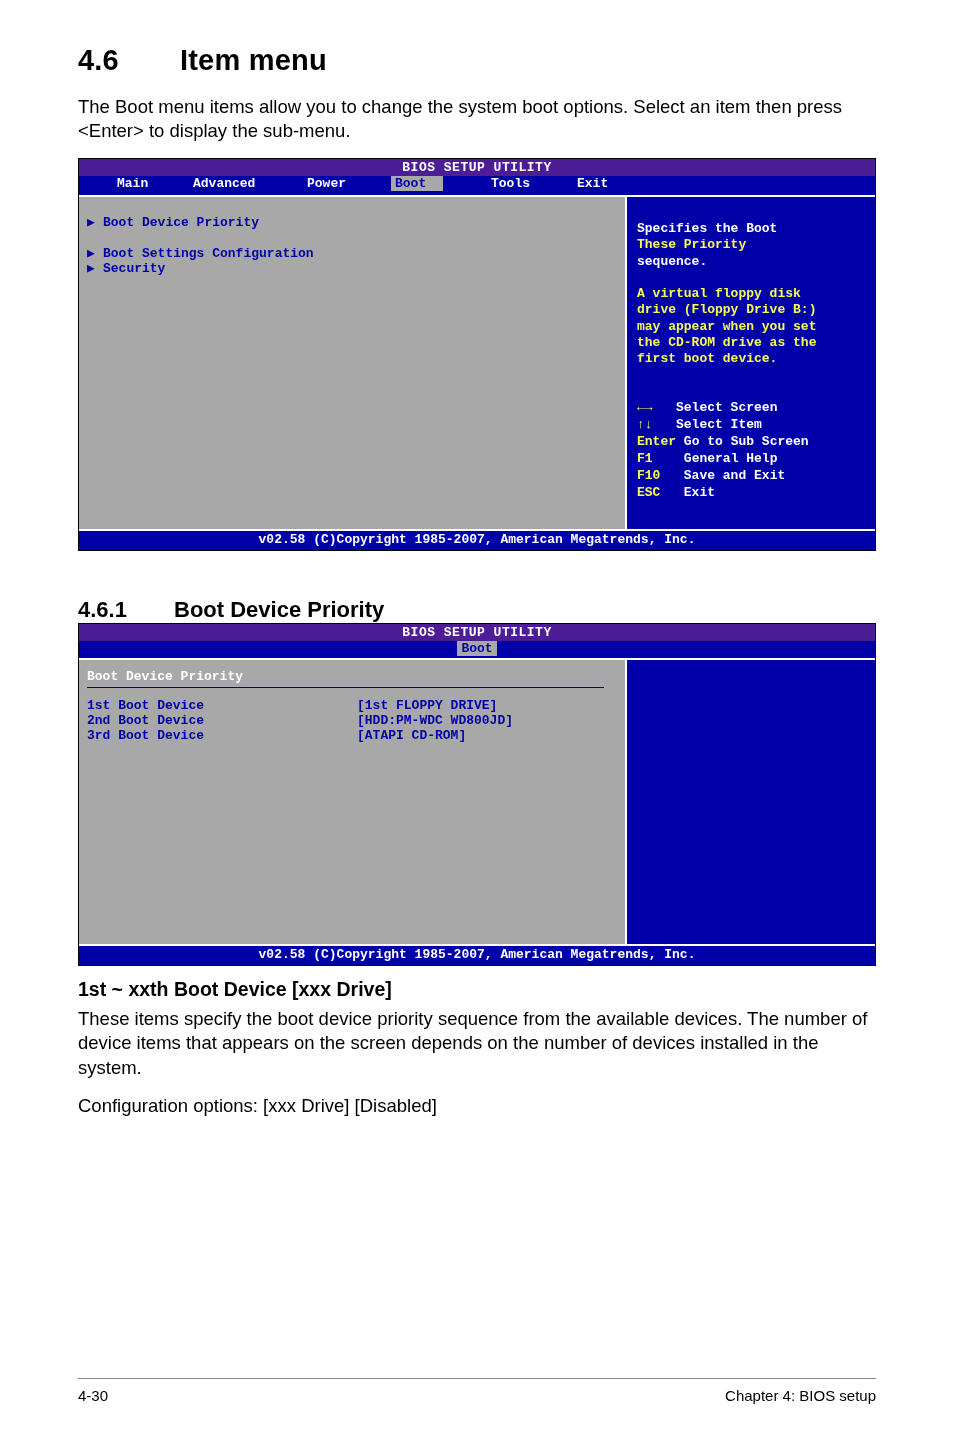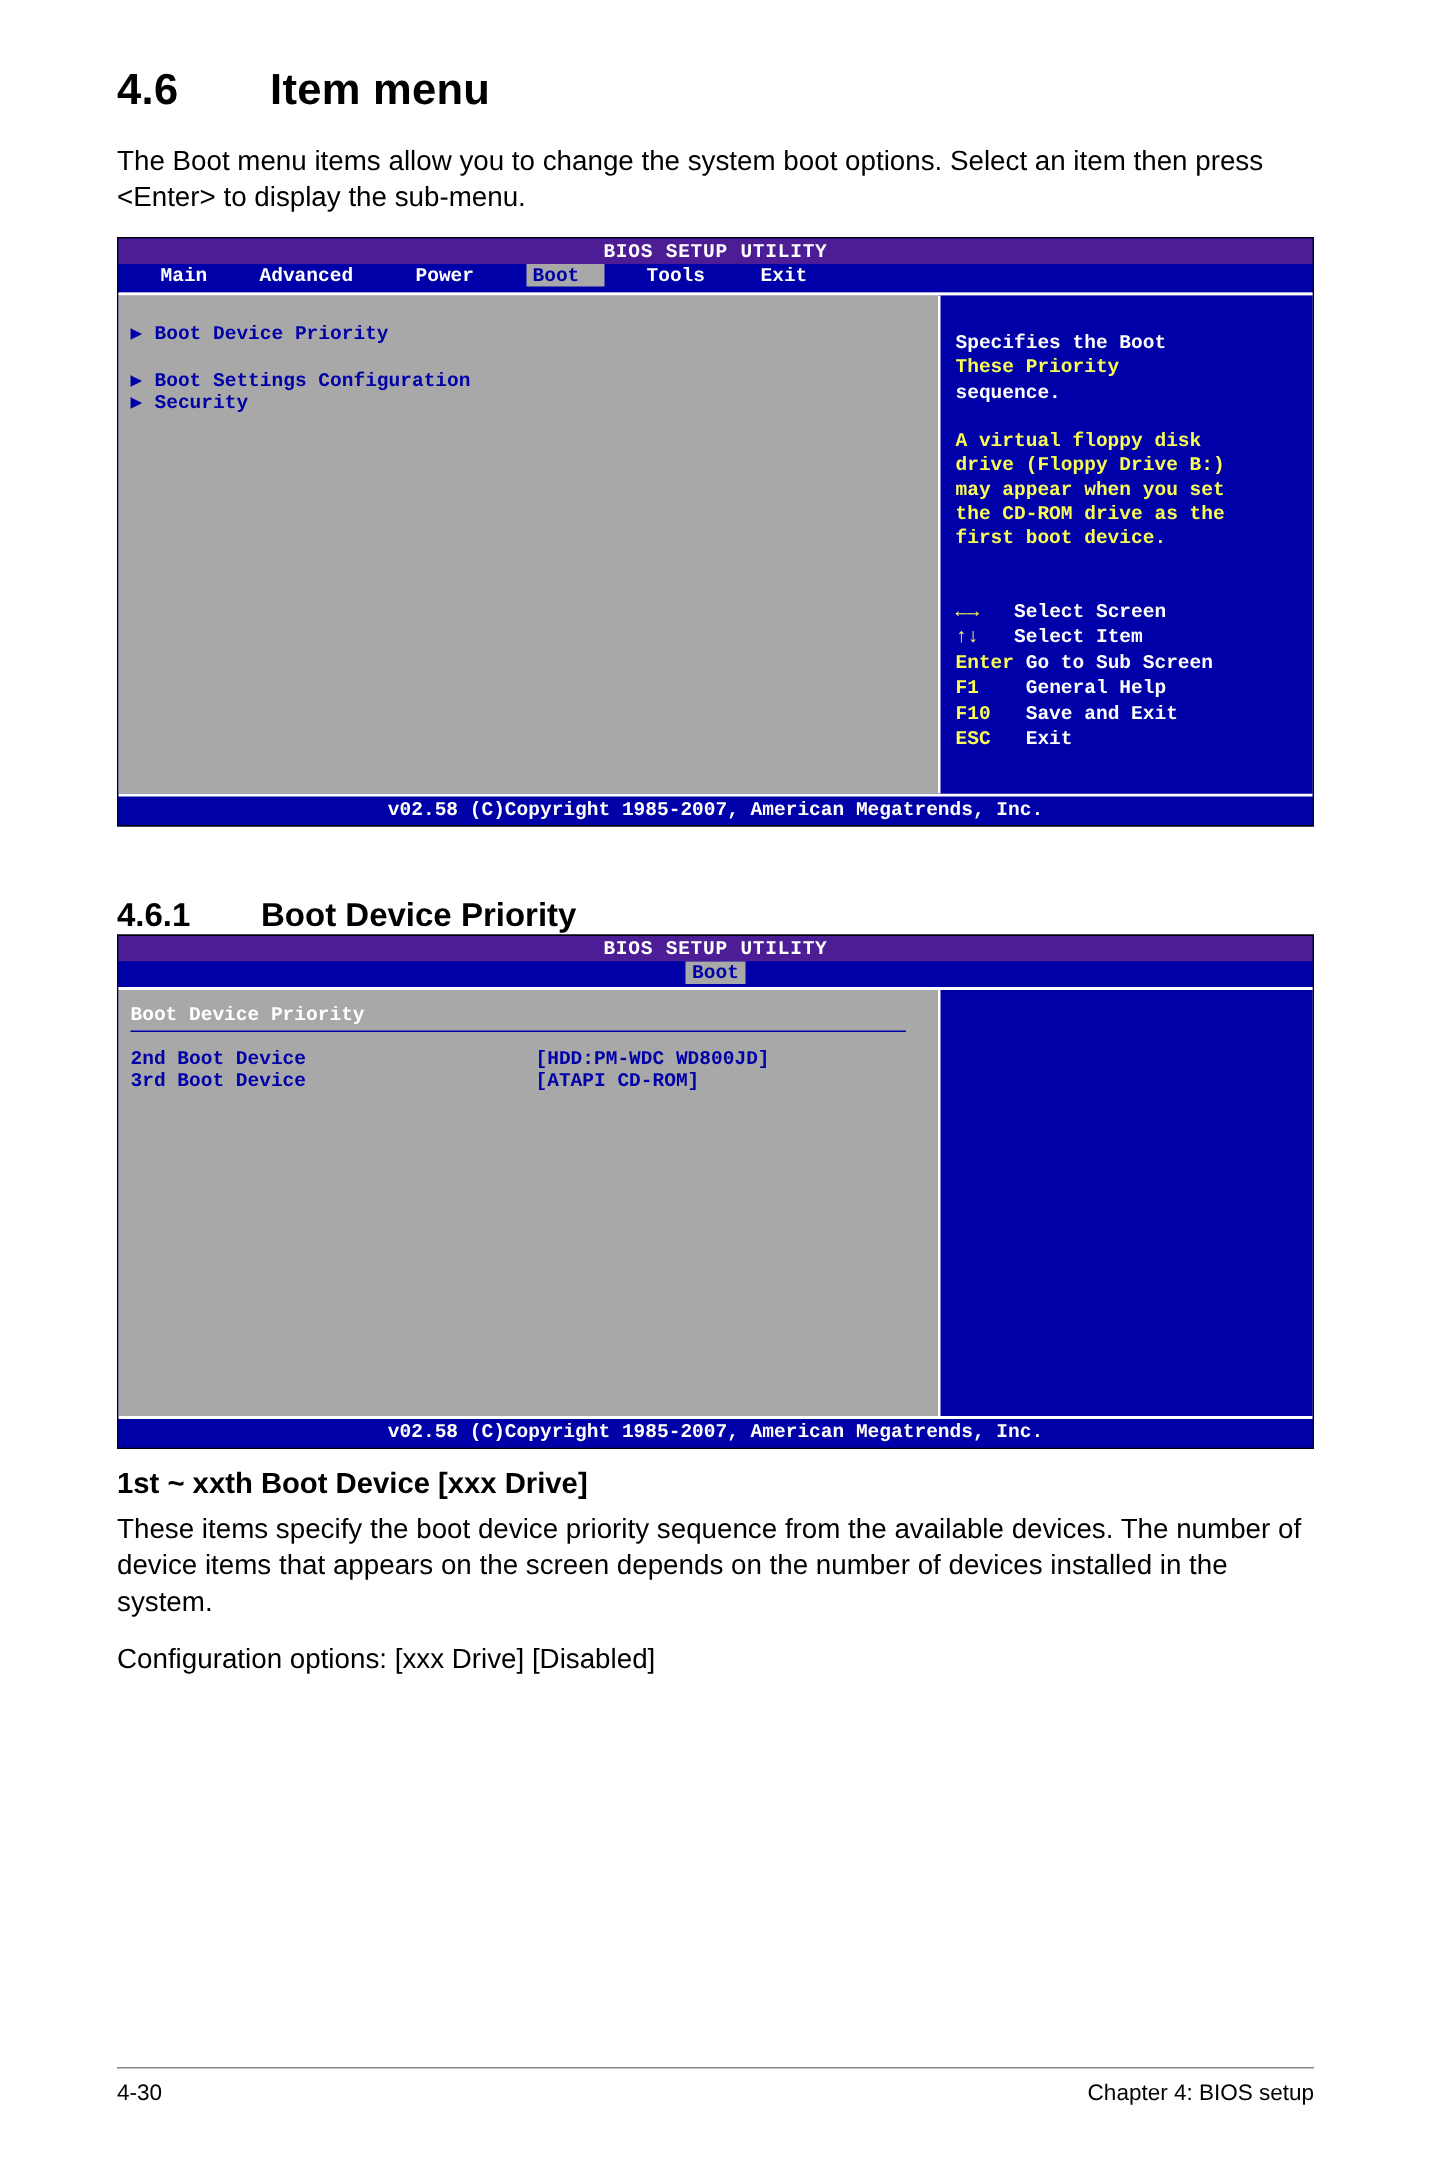--- a/index.html
+++ b/index.html
@@ -62,21 +62,21 @@
     letter-spacing: 0.5px;
   }
   .bios .menubar {
     background: #0000a8;
     color: #fff;
     padding: 0 0 4px 24px;
     font-size: 13px;
     display: flex;
     align-items: center;
   }
-  .bios .menubar span { display: inline-block; }
+  .bios .menubar span { display: inline-block; margin-left: 10px; }
   .bios .menubar .tab {
     padding: 1px 4px;
   }
   .bios .menubar .tab.sel {
     background: #a8a8a8;
     color: #0000a8;
   }
   .bios .menubar-single {
     background: #0000a8;
     color: #fff;
@@ -233,20 +233,21 @@
 <div class="bios bios2">
   <div class="titlebar">BIOS SETUP UTILITY</div>
   <div class="menubar-single">
     <span class="tab sel">Boot</span>
   </div>
   <div class="workarea">
     <div class="leftpane">
       <div class="heading-row white"> <span>Boot Device Priority</span></div>
       <div class="divider"></div>
       <div style="height:4px"></div>
+      <div class="row"> <span style="display:inline-block;width:270px">1st Boot Device</span><span>[1st FLOPPY DRIVE]</span></div>
       <div class="row"> <span style="display:inline-block;width:270px">2nd Boot Device</span><span>[HDD:PM-WDC WD800JD]</span></div>
       <div class="row"> <span style="display:inline-block;width:270px">3rd Boot Device</span><span>[ATAPI CD-ROM]</span></div>
     </div>
     <div class="rightpane">
     </div>
   </div>
   <div class="copyright">v02.58 (C)Copyright 1985-2007, American Megatrends, Inc.</div>
 </div>
 
 <h3 class="item-heading">1st ~ xxth Boot Device [xxx Drive]</h3>

